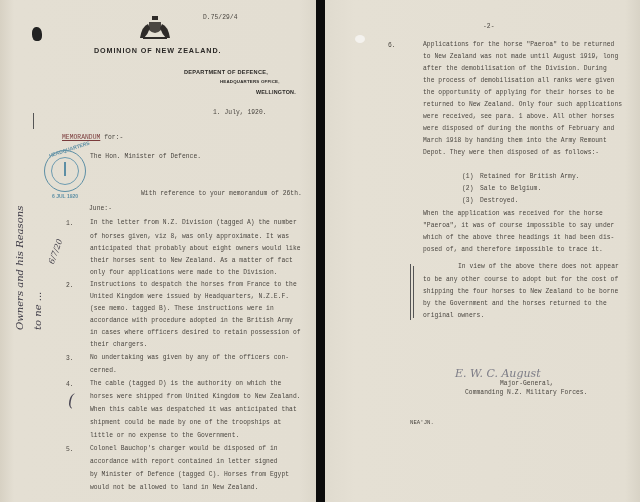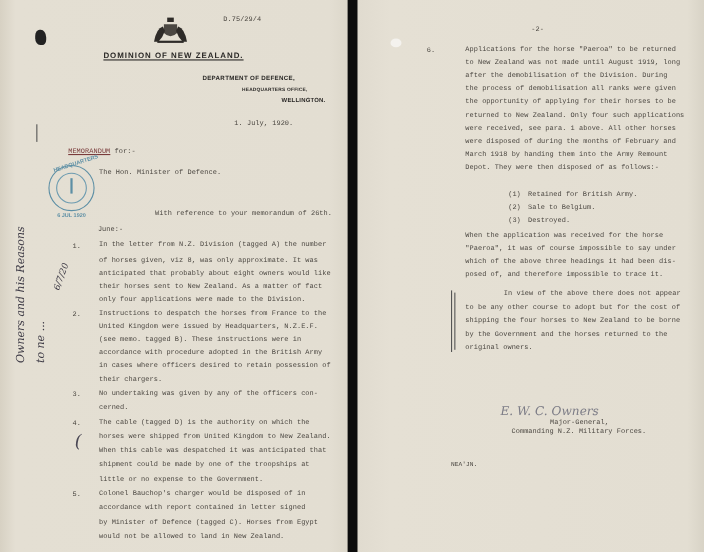--- a/index.html
+++ b/index.html
@@ -35,21 +35,21 @@
   <svg class="crest" viewBox="0 0 36 26">
     <rect x="15" y="2" width="6" height="4" fill="#2e2b28"></rect>
     <path d="M12 8 h12 v8 q-6 6 -12 0 z" fill="#4b4742"></path>
     <path d="M3 24 q2 -12 8 -14 l2 4 q-2 6 -6 10 z" fill="#2e2b28"></path>
     <path d="M33 24 q-2 -12 -8 -14 l-2 4 q2 6 6 10 z" fill="#2e2b28"></path>
     <rect x="6" y="23" width="24" height="2" fill="#2e2b28"></rect>
   </svg>
 
   <div class="abs tw" style="left:203px;top:15px;">D.75/29/4</div>
 
-  <div class="abs caps" style="left:94px;top:46px;font-size:7.2px;letter-spacing:0.9px;text-decoration:underline;">DOMINION OF NEW ZEALAND.</div>
+  <div class="abs caps" style="left:94px;top:46px;font-size:7.2px;letter-spacing:0.9px;">DOMINION OF NEW ZEALAND.</div>
   <div class="abs caps" style="left:184px;top:69px;font-size:5.6px;letter-spacing:0.3px;">DEPARTMENT OF DEFENCE,</div>
   <div class="abs caps" style="left:220px;top:79px;font-size:4.4px;letter-spacing:0.2px;">HEADQUARTERS OFFICE,</div>
   <div class="abs caps" style="left:256px;top:89px;font-size:5.4px;letter-spacing:0.2px;">WELLINGTON.</div>
 
   <div class="abs tw" style="left:213px;top:110px;">1. July, 1920.</div>
 
   <div class="marginbar" style="left:33px;top:113px;height:16px;"></div>
 
   <div class="abs tw" style="left:62px;top:135px;">
     <span class="underline">MEMORANDUM</span><span> for:-</span>
@@ -134,18 +134,18 @@
 
   <div class="marginbar" style="left:85px;top:264px;height:56px;"></div>
   <div class="marginbar" style="left:88px;top:266px;height:52px;"></div>
 
   <div class="abs tw" style="left:133px;top:264px;">In view of the above there does not appear</div>
   <div class="abs tw" style="left:98px;top:277px;">to be any other course to adopt but for the cost of</div>
   <div class="abs tw" style="left:98px;top:289px;">shipping the four horses to New Zealand to be borne</div>
   <div class="abs tw" style="left:98px;top:301px;">by the Government and the horses returned to the</div>
   <div class="abs tw" style="left:98px;top:313px;">original owners.</div>
 
-  <div class="sig" style="left:130px;top:367px;">E. W. C. Owners</div>
+  <div class="sig" style="left:130px;top:367px;">E. W. C. August</div>
   <div class="abs tw" style="left:175px;top:381px;">Major-General,</div>
   <div class="abs tw" style="left:140px;top:390px;">Commanding N.Z. Military Forces.</div>
 
   <div class="abs tw" style="left:85px;top:420px;font-size:5.6px;">NEA'JN.</div>
 </div>
 
 </body></html>

